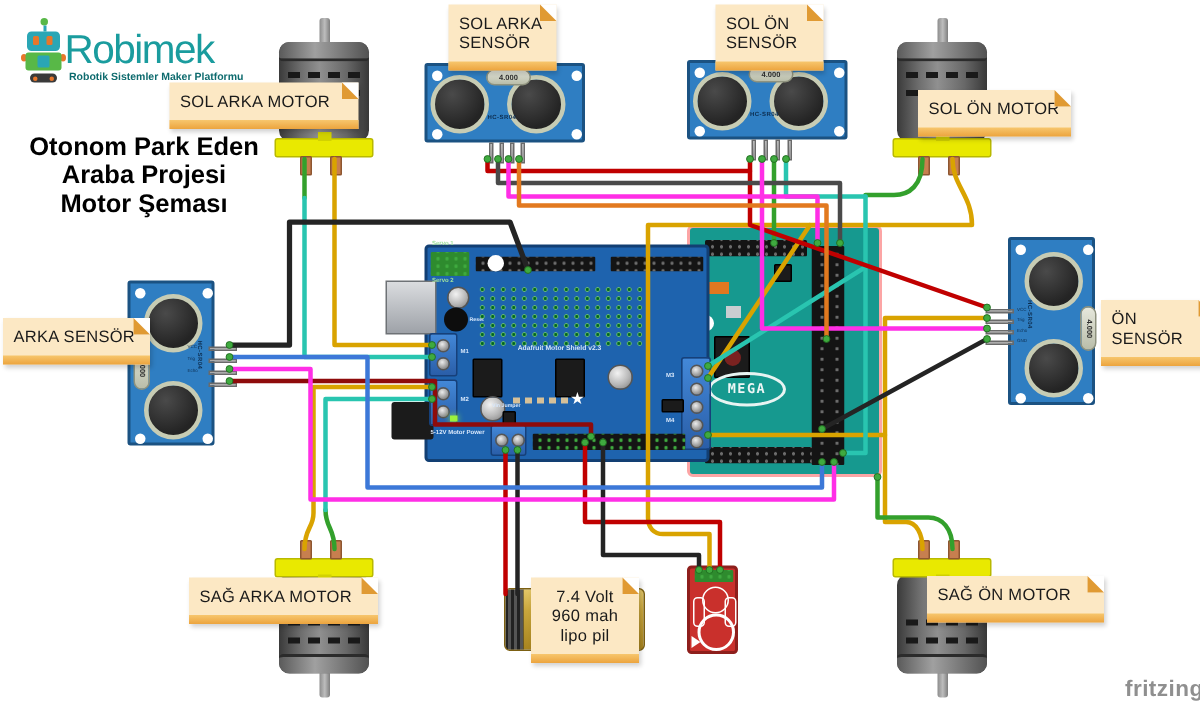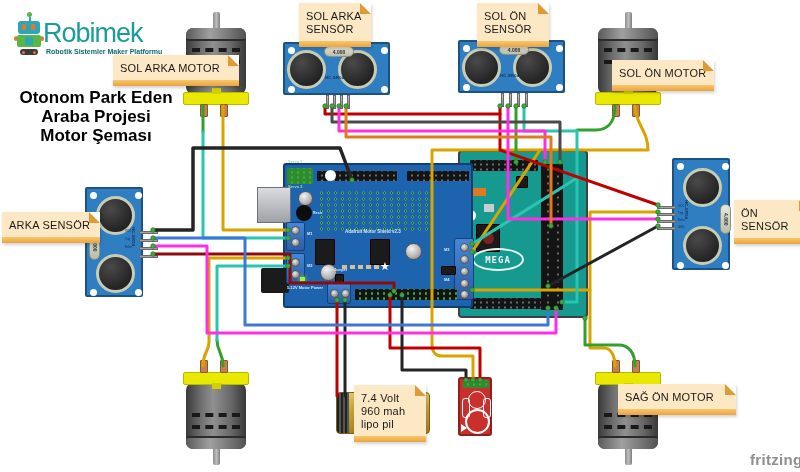--- a/index.html
+++ b/index.html
@@ -11,21 +11,21 @@
          font-family:"Liberation Sans",sans-serif}
   .abs{position:absolute}
   
   .note{position:absolute;background:var(--note-bg);color:#1a1a1a;font-size:11px;
         line-height:13px;letter-spacing:.2px;padding:7px 7px 11px;
         box-shadow:1px 2px 3px rgba(0,0,0,.18);z-index:40}
   .note::after{content:"";position:absolute;left:0;right:0;bottom:0;height:6px;
         background:linear-gradient(#f7c66d,var(--note-edge))}
   .note .fold{position:absolute;top:0;right:0;width:0;height:0;
         border-top:11px solid #fff;border-left:11px solid #e09a33}
-  .note-multi span{display:block;text-align:left}
+  .note-multi span{display:block;text-align:center}
   
   .motor{position:absolute;width:66px;height:103px;z-index:5}
   .motor.flip{transform:scaleY(-1)}
   .m-shaft{position:absolute;left:30px;top:0;width:7px;height:18px;border-radius:2px;
         background:linear-gradient(90deg,#8d8d8d,#bdbdbd,#7e7e7e)}
   .m-body{position:absolute;left:3px;top:16px;width:60px;height:66px;border-radius:7px;
         background:linear-gradient(90deg,#3a3a3a,#6f6f6f 25%,#909090 45%,#686868 75%,#383838)}
   .m-cap{position:absolute;left:0;top:0;width:60px;height:13px;border-radius:7px 7px 3px 3px;
         background:linear-gradient(90deg,#5a5a5a,#a0a0a0 40%,#525252);border-bottom:2px solid #2b2b2b;box-sizing:border-box}
   .m-dash{position:absolute;left:6px;width:48px;border-top:4px dashed #191919}
@@ -191,21 +191,21 @@
     <div class="us-pin" style="left:-17px;top:46px;width:19px;height:3px"></div>
     <div class="us-pin" style="left:-17px;top:53px;width:19px;height:3px"></div>
     <div class="us-pin" style="left:-17px;top:60px;width:19px;height:3px"></div>
     <div class="us-pin" style="left:-17px;top:67px;width:19px;height:3px"></div>
     <span class="us-pinlabel" style="left:4px;top:45px">VCC</span>
     <span class="us-pinlabel" style="left:4px;top:52px">Trig</span>
     <span class="us-pinlabel" style="left:4px;top:59px">Echo</span>
     <span class="us-pinlabel" style="left:4px;top:66px">GND</span>
   </div>
 
-  <div class="abs" style="left:458px;top:150px;width:130px;height:168px;background:var(--mega-teal);border:2px solid #404040;border-radius:4px;box-sizing:border-box;z-index:4">
+  <div class="abs" style="left:458px;top:150px;width:130px;height:168px;background:var(--mega-teal);border:2px solid #fca5a5;border-radius:4px;box-sizing:border-box;z-index:4">
     <div class="hdr" style="left:10px;top:8px;width:68px;height:11px"></div>
     <div class="hdr" style="left:10px;top:146px;width:76px;height:11px"></div>
     <div class="hdr" style="left:81px;top:12px;width:22px;height:146px;background-size:10px 7px"></div>
     <div class="abs" style="left:2px;top:36px;width:24px;height:8px;background:#e07820"></div>
     <div class="abs" style="left:24px;top:52px;width:10px;height:8px;background:#c9cdd1"></div>
     <div class="ic" style="left:16px;top:72px;width:24px;height:28px">
       <div class="abs" style="left:6px;top:8px;width:11px;height:11px;border-radius:50%;background:#7a2220"></div>
     </div>
     <div class="ic" style="left:56px;top:24px;width:12px;height:12px"></div>
     <div class="us-hole" style="left:5px;top:58px;width:11px;height:11px"></div>
@@ -357,20 +357,21 @@
         <circle cx="585" cy="318" r="2.3" fill="#3faa3f" stroke="#1e6b1e" stroke-width=".6"></circle>
       </g>
   </svg>
 
   <div class="note" style="left:113px;top:55px;width:112px"><i class="fold"></i><span>SOL ARKA MOTOR</span></div>
   <div class="note" style="left:299px;top:3px;width:58px"><i class="fold"></i><span>SOL ARKA SENSÖR</span></div>
   <div class="note" style="left:477px;top:3px;width:58px"><i class="fold"></i><span>SOL ÖN SENSÖR</span></div>
   <div class="note" style="left:612px;top:60px;width:88px"><i class="fold"></i><span>SOL ÖN MOTOR</span></div>
   <div class="note" style="left:2px;top:212px;width:84px"><i class="fold"></i><span>ARKA SENSÖR</span></div>
   <div class="note" style="left:734px;top:200px;width:62px"><i class="fold"></i><span>ÖN SENSÖR</span></div>
+  <div class="note" style="left:126px;top:385px;width:112px"><i class="fold"></i><span>SAĞ ARKA MOTOR</span></div>
   <div class="note" style="left:618px;top:384px;width:104px"><i class="fold"></i><span>SAĞ ÖN MOTOR</span></div>
   <div class="note note-multi" style="left:354px;top:385px;width:58px">
     <i class="fold"></i>
     <span>7.4 Volt</span>
     <span>960 mah</span>
     <span>lipo pil</span>
   </div>
 
   <div class="abs" style="left:14px;top:12px;width:30px;height:44px;z-index:45">
     <div class="abs" style="left:13px;top:0;width:5px;height:5px;border-radius:50%;background:#58b847"></div>

